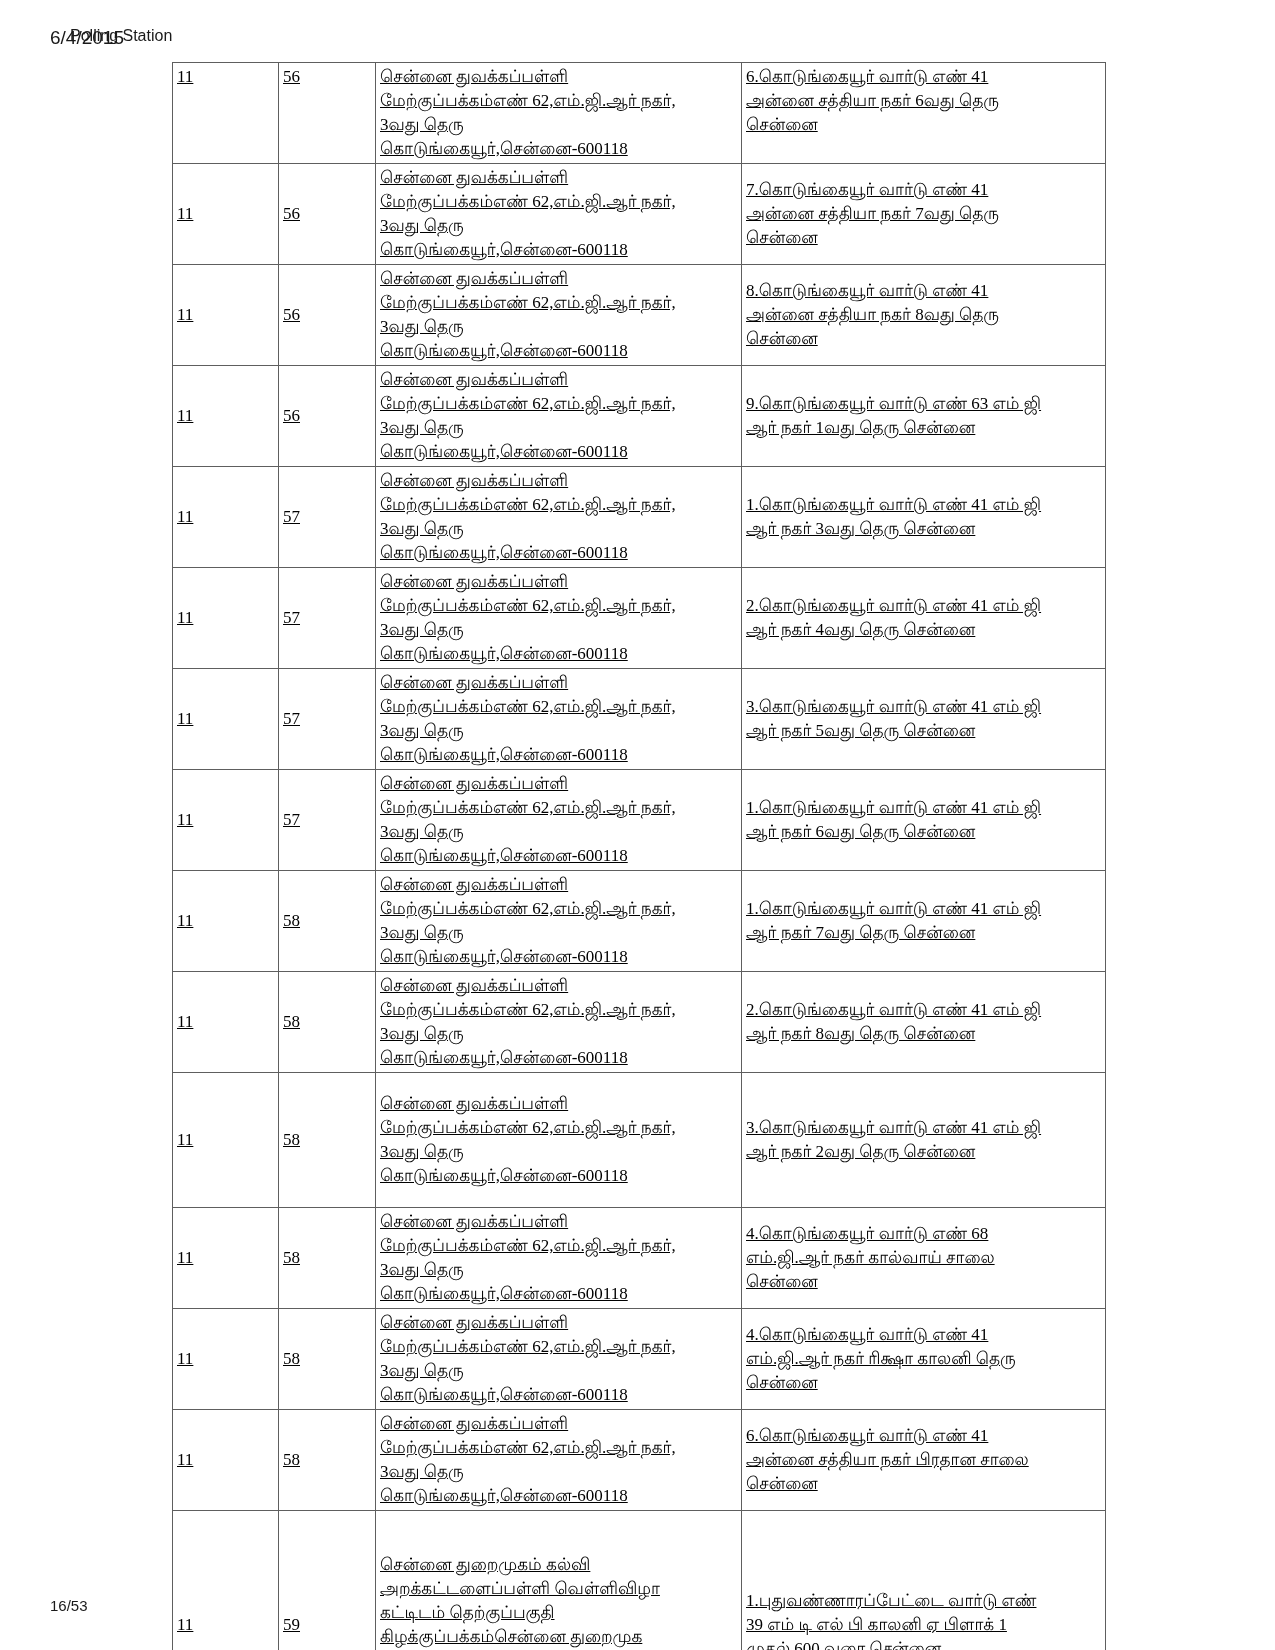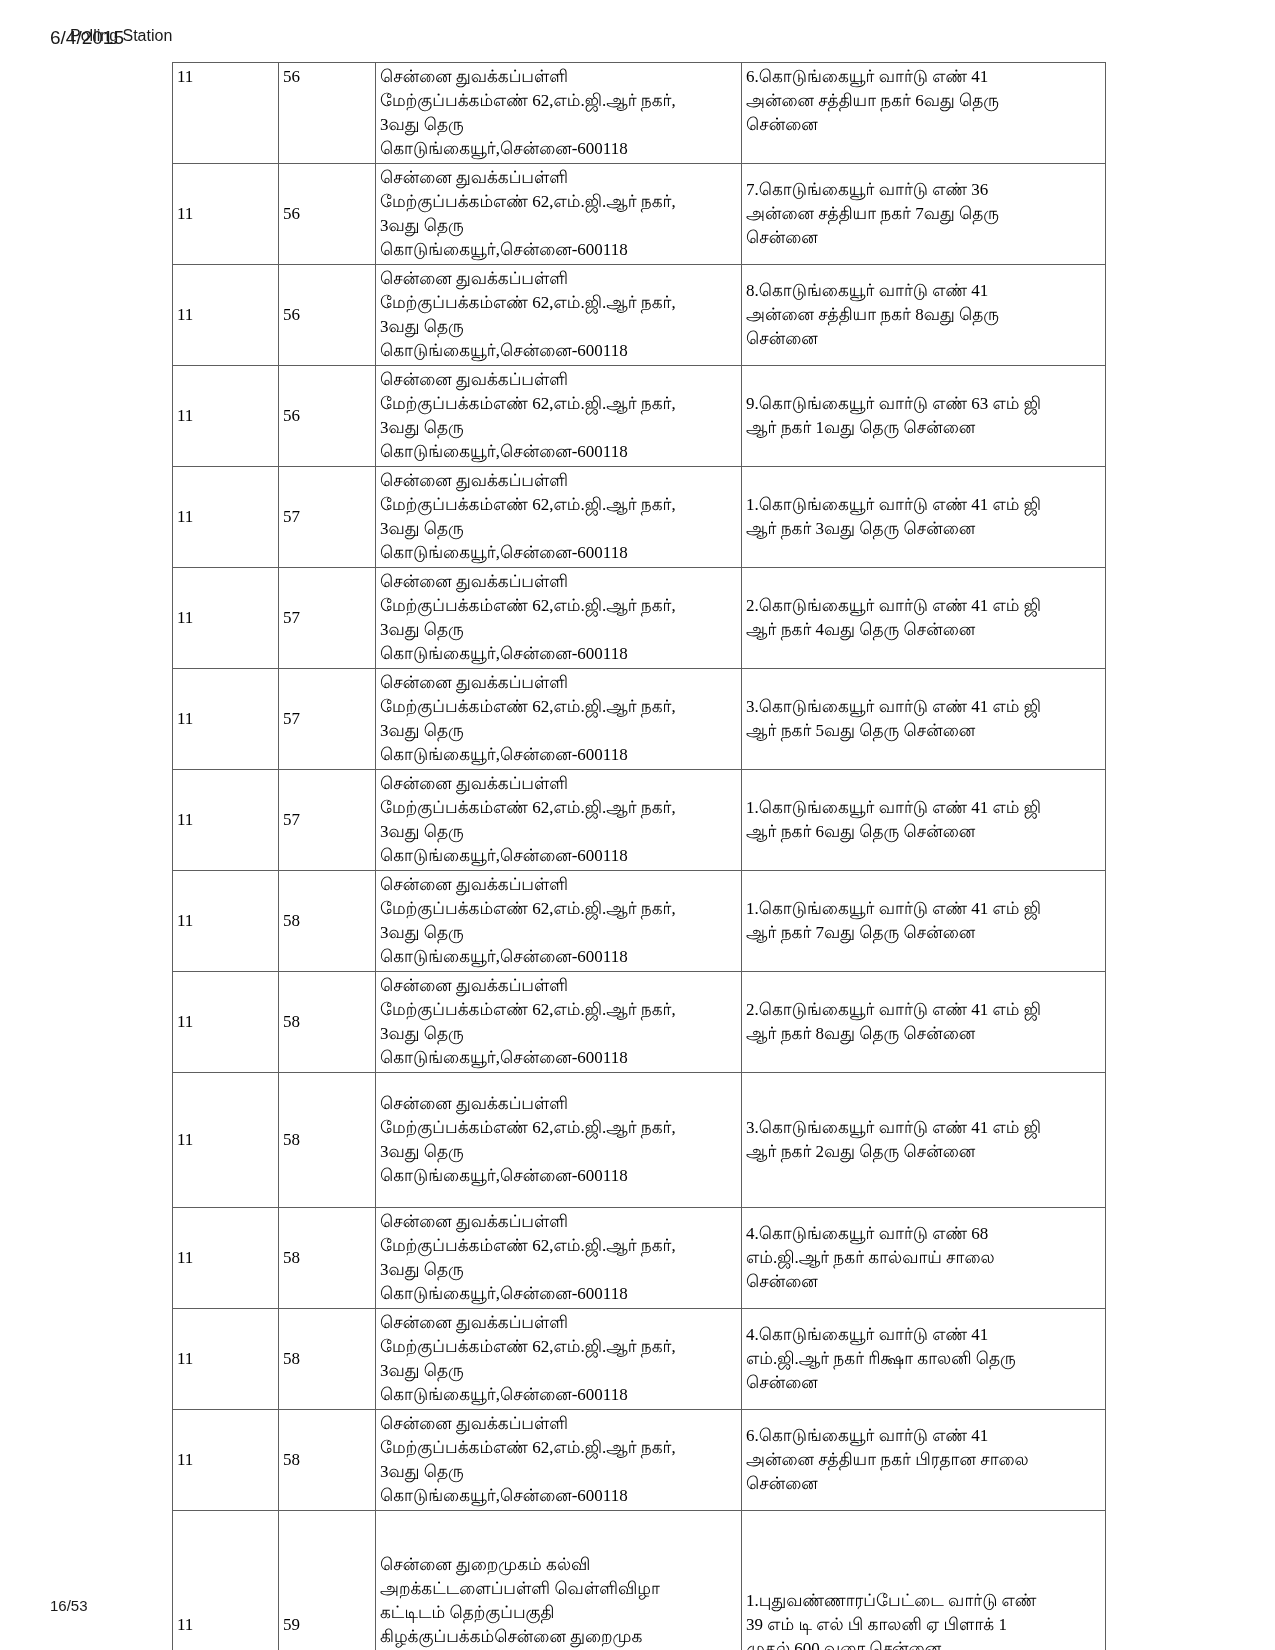--- a/index.html
+++ b/index.html
@@ -43,20 +43,21 @@
   .ps-table col.c4 { width: 364px; }
   .ps-table td {
     border: 1px solid #5e5e5e;
     padding: 2px 4px;
     font-family: "Liberation Serif", serif;
     font-size: 17px;
     line-height: 24px;
     vertical-align: middle;
     white-space: pre-line;
     overflow: hidden;
+    text-decoration: underline;
   }
   .ps-table tr { height: 96px; }
   .ps-table tr:nth-child(11) { height: 135px; }
   .ps-table tr:nth-child(15) { height: 228px; }
   
   .ps-table tr:first-child td { vertical-align: top; }
   
   .ps-table tr:last-child td { border-bottom: none; }
   .page-footer {
     position: absolute;
@@ -95,21 +96,21 @@
 அன்னை சத்தியா நகர் 6வது தெரு
 சென்னை</td>
   </tr>
       <tr>
     <td>11</td>
     <td>56</td>
     <td>சென்னை துவக்கப்பள்ளி
 மேற்குப்பக்கம்எண் 62,எம்.ஜி.ஆர் நகர்,
 3வது தெரு
 கொடுங்கையூர்,சென்னை-600118</td>
-    <td>7.கொடுங்கையூர் வார்டு எண் 36
+    <td>7.கொடுங்கையூர் வார்டு எண் 41
 அன்னை சத்தியா நகர் 7வது தெரு
 சென்னை</td>
   </tr>
       <tr>
     <td>11</td>
     <td>56</td>
     <td>சென்னை துவக்கப்பள்ளி
 மேற்குப்பக்கம்எண் 62,எம்.ஜி.ஆர் நகர்,
 3வது தெரு
 கொடுங்கையூர்,சென்னை-600118</td>

